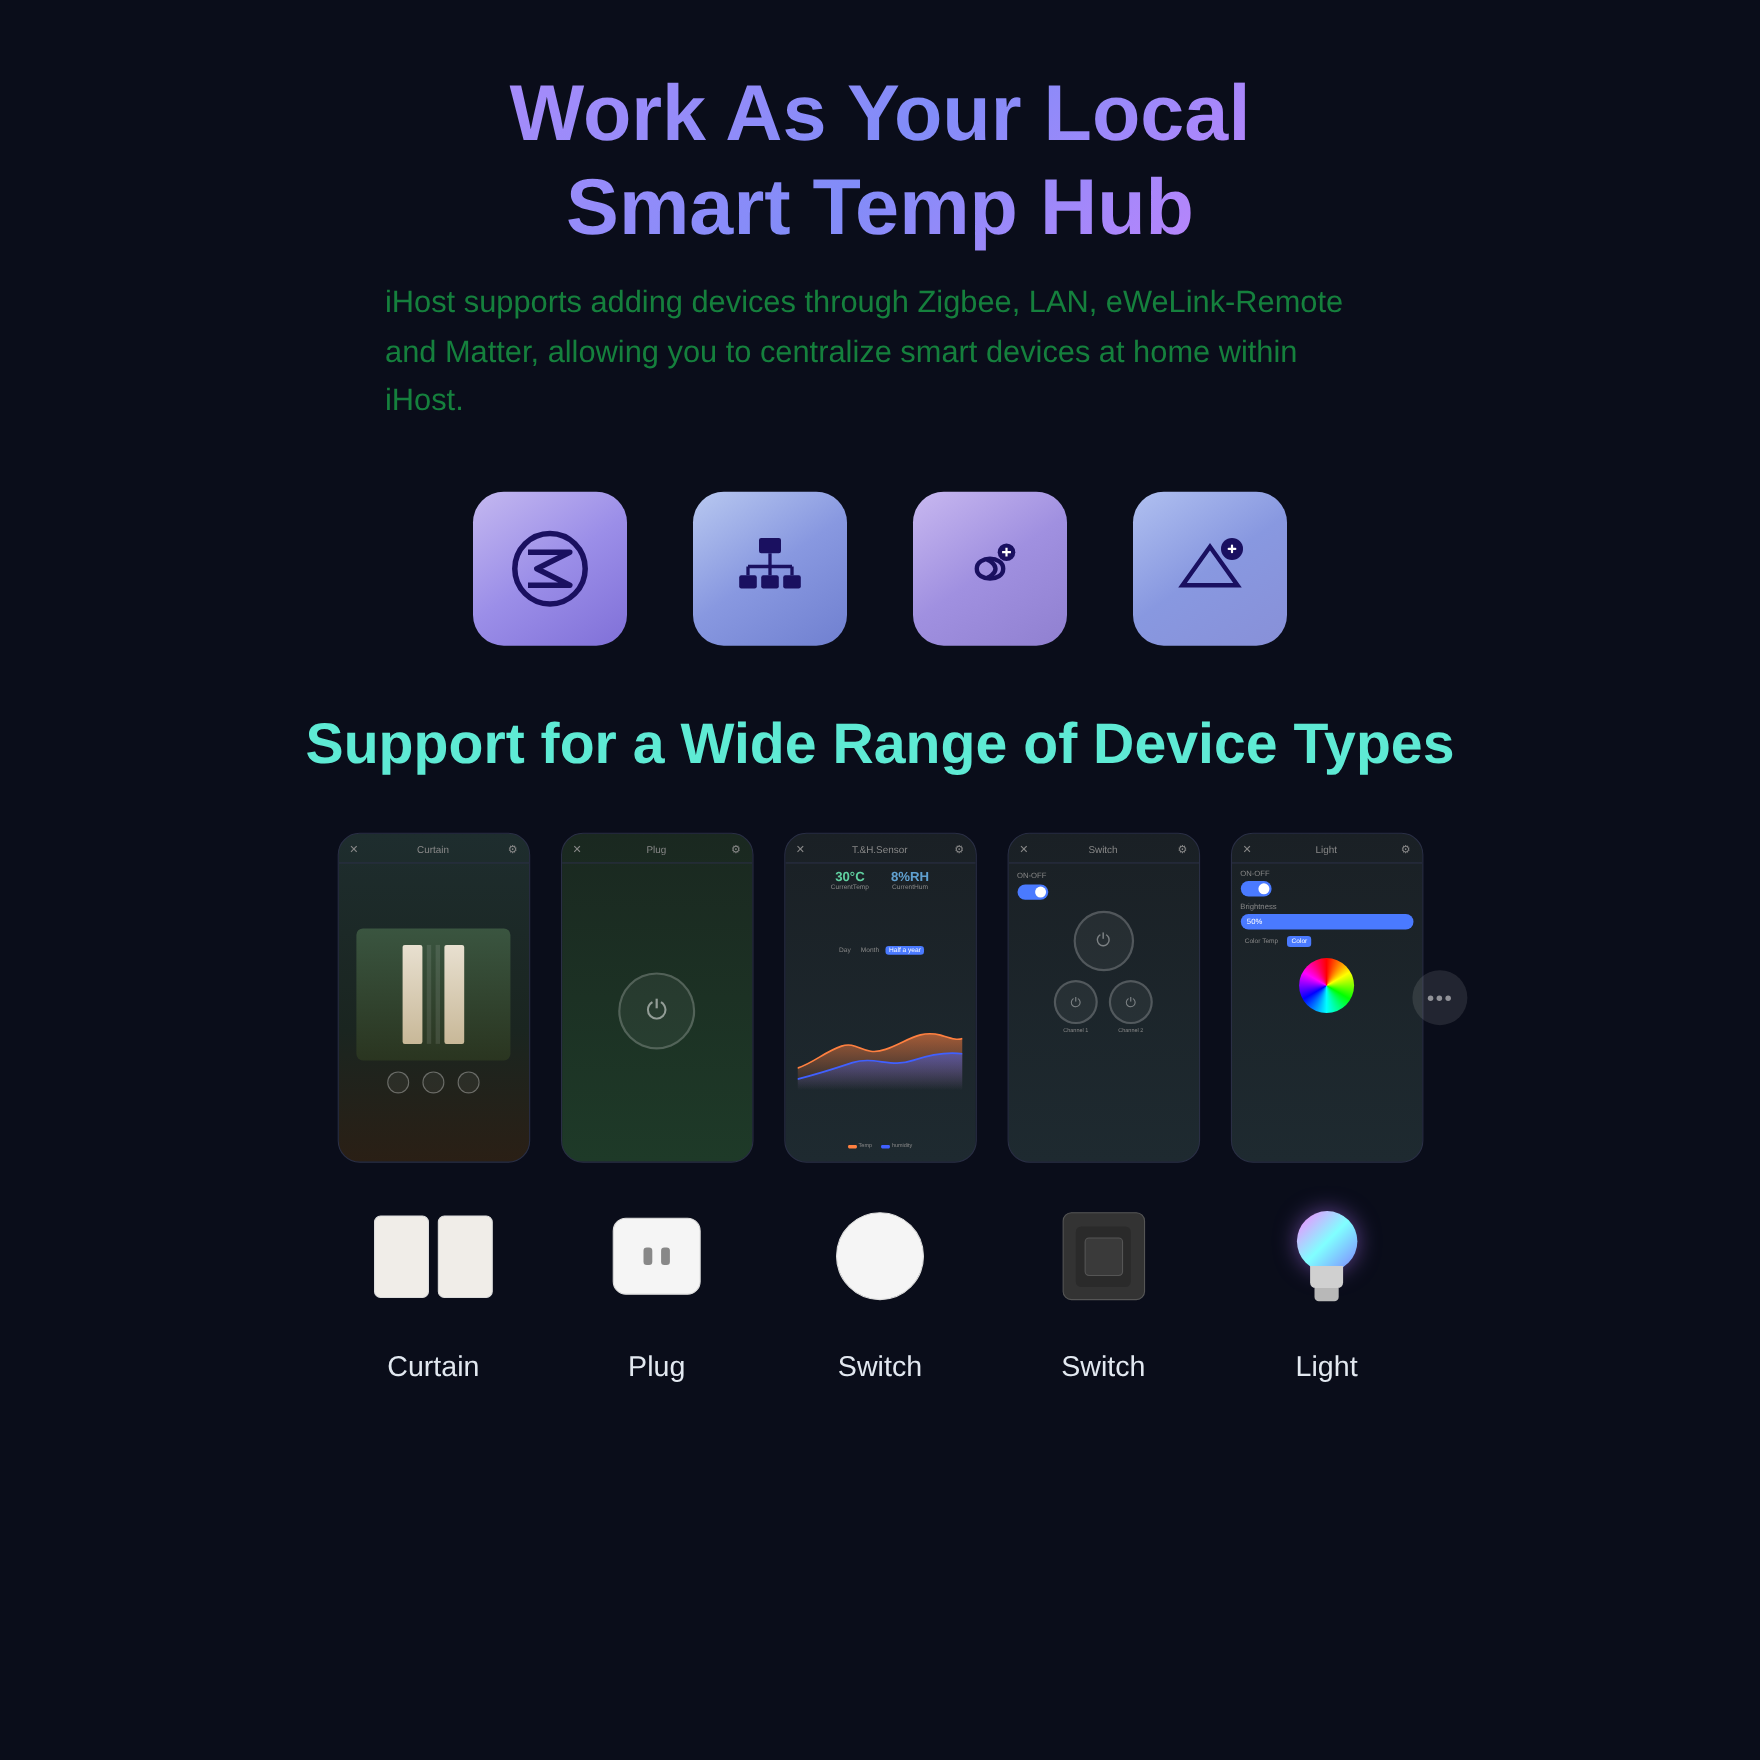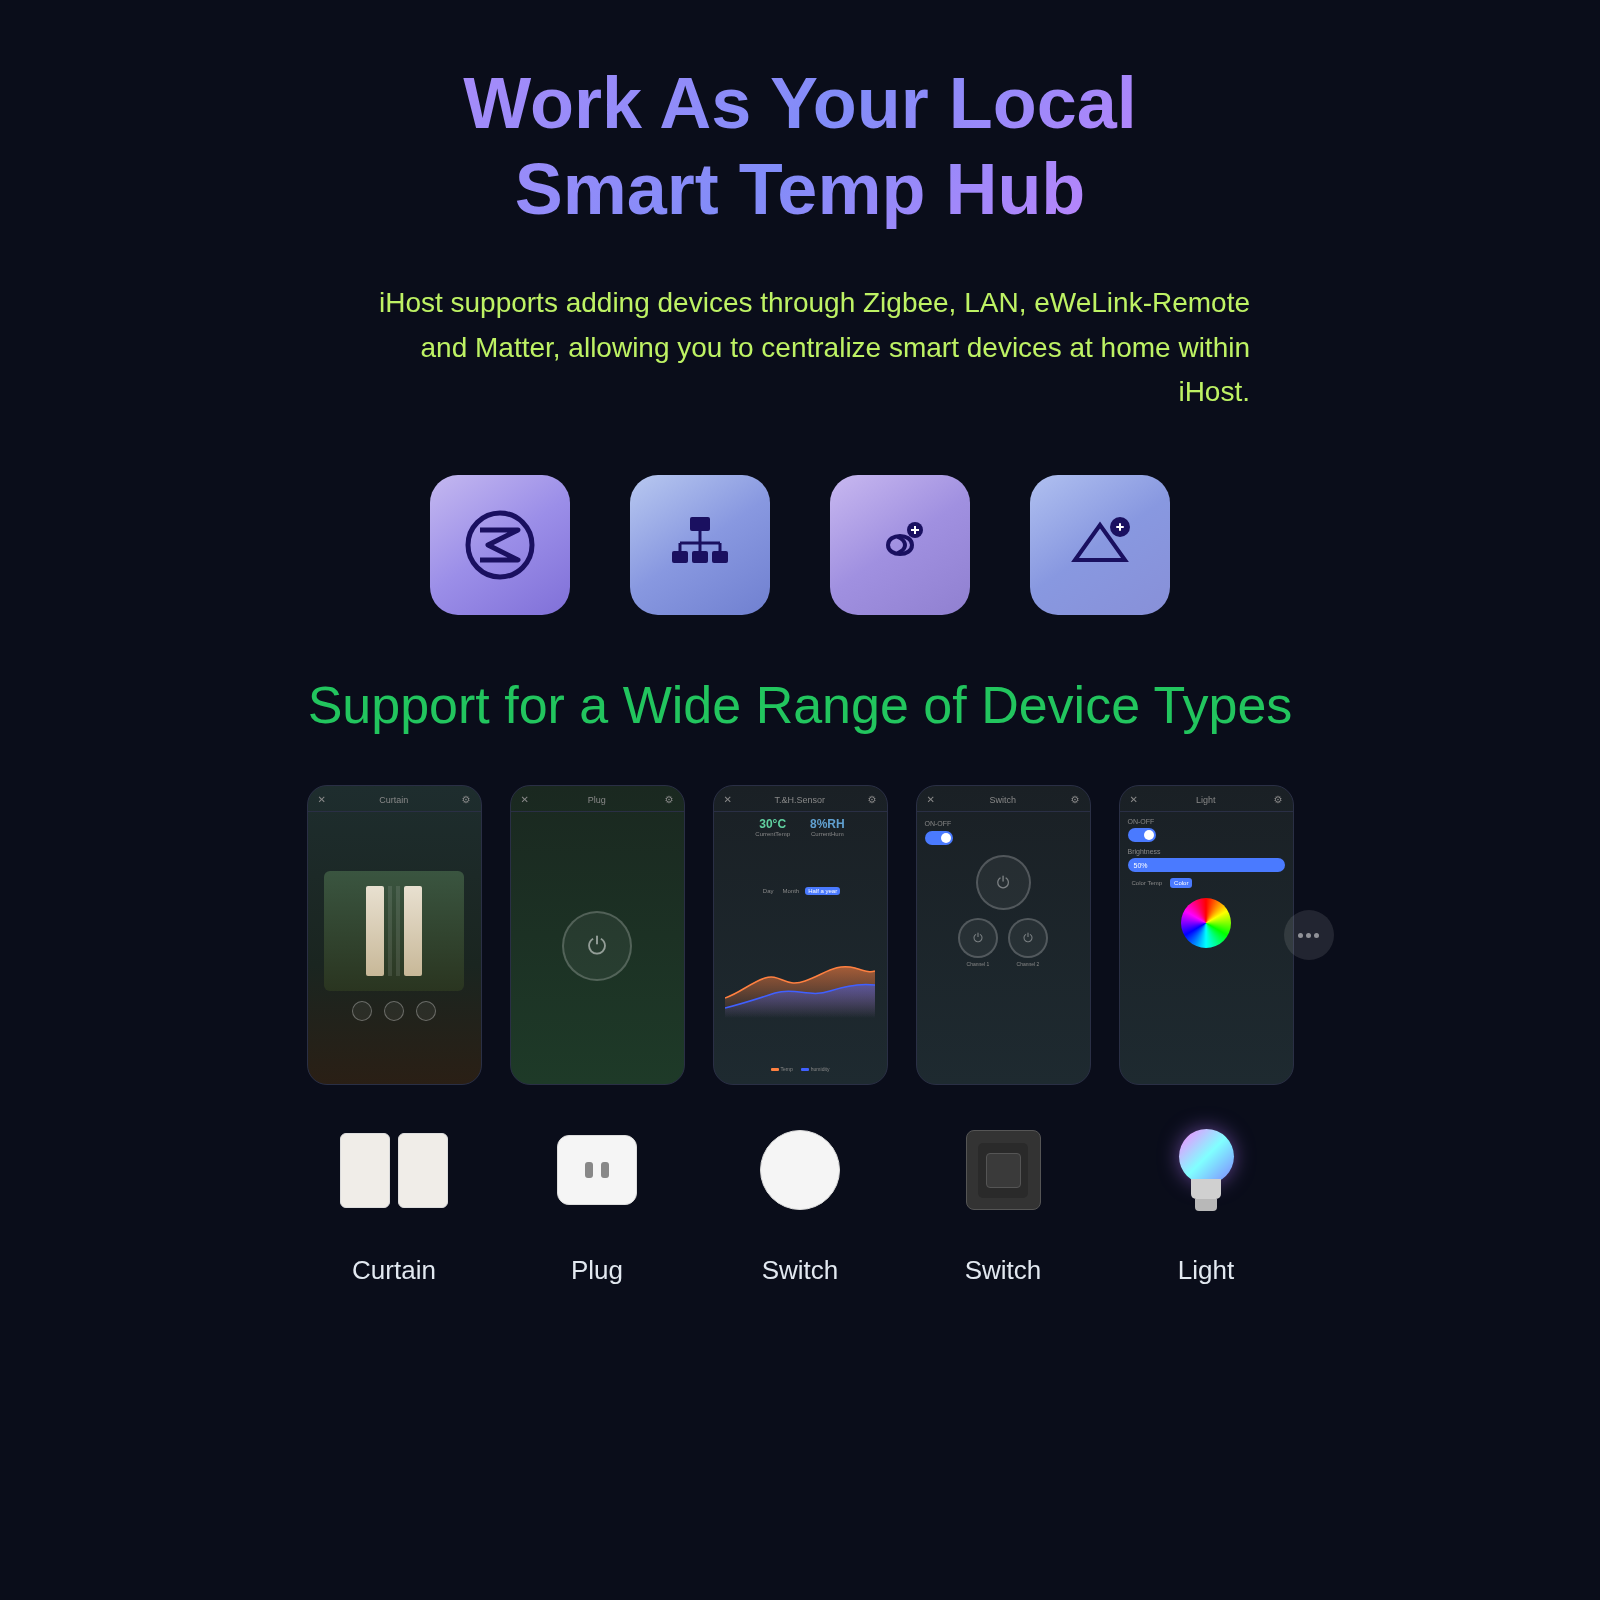--- a/index.html
+++ b/index.html
@@ -22,24 +22,24 @@
       font-size: 72px;
       font-weight: 800;
       line-height: 1.2;
       background: linear-gradient(135deg, #a78bfa, #818cf8, #c084fc);
       -webkit-background-clip: text;
       -webkit-text-fill-color: transparent;
       background-clip: text;
     }
 
     .subtitle {
-      margin-top: 48px;
-      text-align: right;
+      margin-top: 20px;
+      text-align: left;
       font-size: 28px;
-      color: #bef264;
+      color: #15803d;
       line-height: 1.6;
       max-width: 900px;
     }
 
     .icons-row {
       display: flex;
       gap: 60px;
       margin-top: 60px;
       align-items: center;
       justify-content: center;
@@ -52,22 +52,22 @@
       background: linear-gradient(145deg, #b8a8f0, #8b7fe8, #7c6ce0);
       display: flex;
       align-items: center;
       justify-content: center;
       font-size: 60px;
     }
 
     .section-title {
       margin-top: 60px;
       font-size: 52px;
-      font-weight: 400;
-      color: #22c55e;
+      font-weight: 700;
+      color: #5eead4;
     }
 
     .devices-row {
       display: flex;
       gap: 28px;
       margin-top: 50px;
       align-items: flex-start;
       justify-content: center;
     }
 

